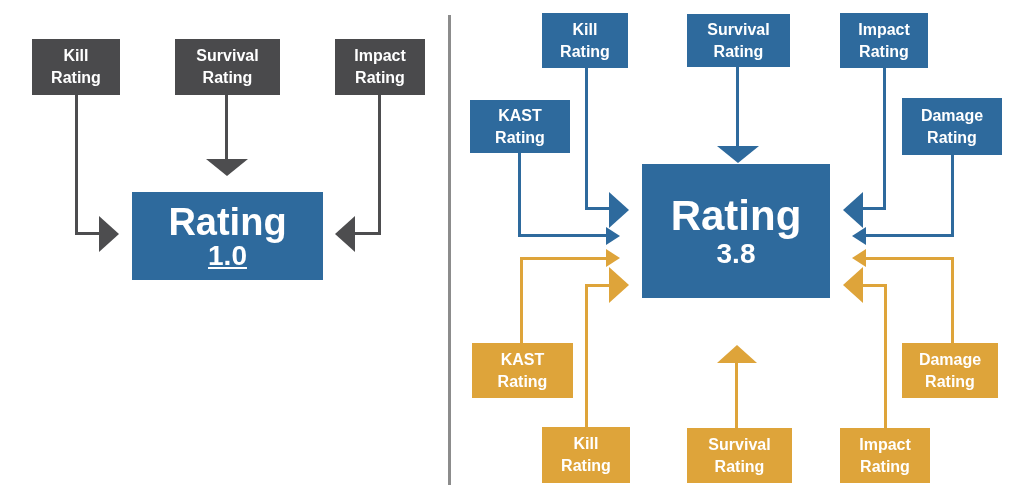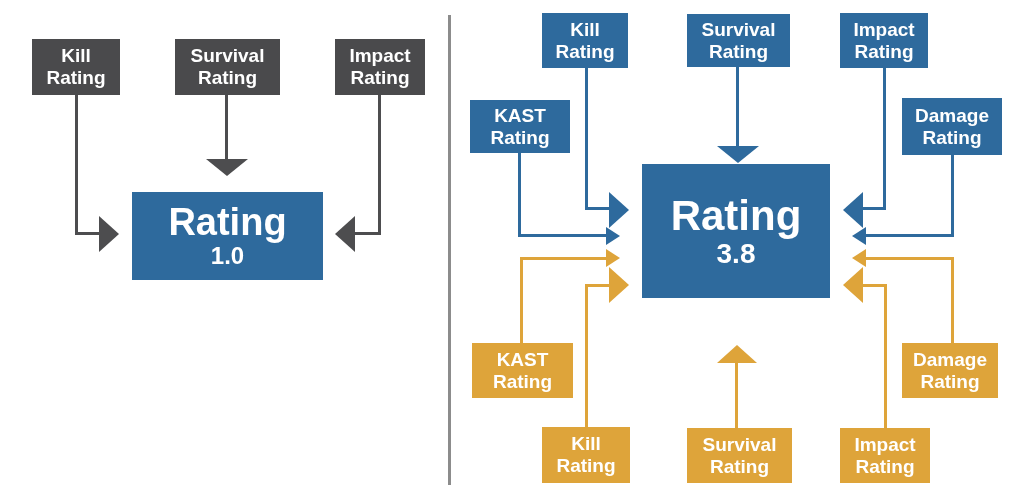--- a/index.html
+++ b/index.html
@@ -12,24 +12,24 @@
   }
   .box{
     position:absolute;
     display:flex;align-items:center;justify-content:center;
     text-align:center;color:#ffffff;font-weight:bold;
     white-space:pre-line;
   }
   .box.gray{background:#4A4A4C;}
   .box.blue{background:#2E6A9D;}
   .box.yellow{background:#DEA43A;}
-  .label{font-size:19px;line-height:22px;}
+  .label{font-size:16px;line-height:22px;}
   .main-box{flex-direction:column;}
   .main-title1{font-size:38px;line-height:40px;}
-  .main-ver1{font-size:24px;line-height:28px;}
+  .main-ver1{font-size:28px;line-height:28px;text-decoration:underline;}
   .main-title2{font-size:42px;line-height:46px;}
   .main-ver2{font-size:28px;line-height:30px;}
   .line{position:absolute;}
   .line.gray{background:#4D4D4F;}
   .line.blue{background:#2E6A9D;}
   .line.yellow{background:#DEA43A;}
   .tri{position:absolute;width:0;height:0;}
   
   .tri.r-big{border-top:18px solid transparent;border-bottom:18px solid transparent;border-left:20px solid;}
   .tri.l-big{border-top:18px solid transparent;border-bottom:18px solid transparent;border-right:20px solid;}

